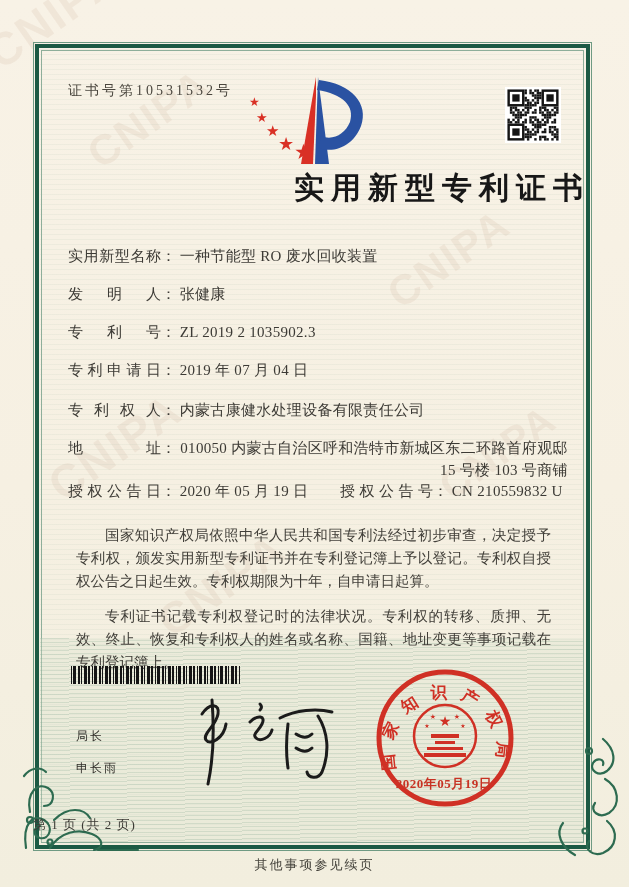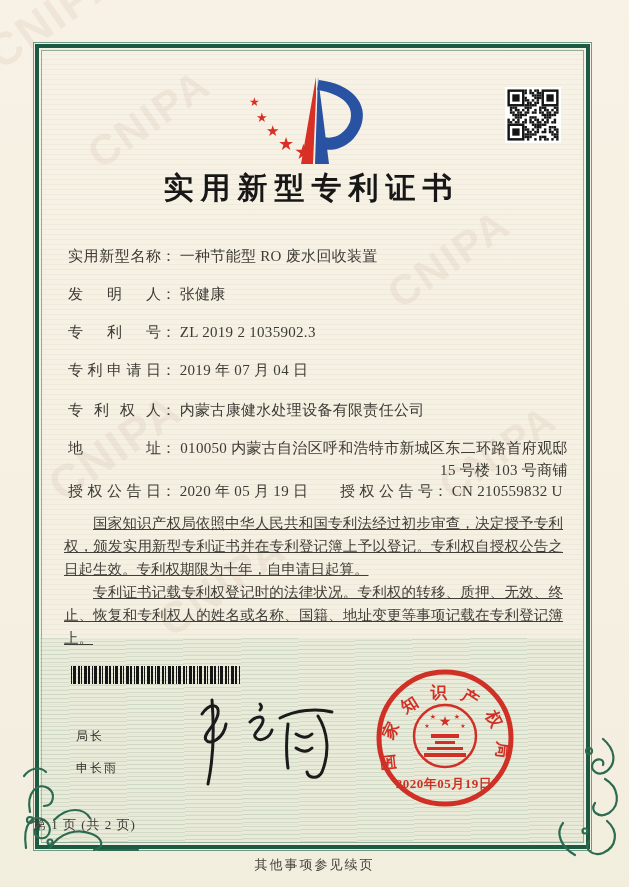--- a/index.html
+++ b/index.html
@@ -17,21 +17,21 @@
          border:1px solid #6f9a83;}
   .frame-thick{position:absolute;inset:1px;border:4px solid #1c5a44;}
   .frame-fine{position:absolute;inset:7px;border:1px solid #8eae9a;}
   .inner-texture{position:absolute;left:40px;top:49px;width:543px;height:793px;
         background:repeating-linear-gradient(180deg,rgba(150,180,160,.10) 0 1px,transparent 1px 5px);}
   .guilloche-bottom{position:absolute;left:40px;top:638px;width:543px;height:204px;
         background:rgba(214,226,206,.30);
         background-image:repeating-linear-gradient(179deg,rgba(110,155,130,.20) 0 1px,transparent 1px 4px);}
   
   .cert-no{position:absolute;left:68px;top:82px;font-size:14px;letter-spacing:3px;color:#4a463e;}
-  .title{position:absolute;left:33px;top:168px;width:557px;text-align:center;
+  .title{position:absolute;left:33px;top:168px;width:557px;text-align:right;
          font-size:30px;font-weight:700;letter-spacing:7px;color:#171717;}
   
   .logo{position:absolute;left:247px;top:74px;width:135px;height:95px;}
   .logo .star{position:absolute;color:#d93025;line-height:1;}
   .logo .s1{left:2px;top:22px;font-size:12px;}
   .logo .s2{left:9px;top:37px;font-size:13px;}
   .logo .s3{left:19px;top:50px;font-size:15px;}
   .logo .s4{left:31px;top:61px;font-size:18px;}
   .logo .s5{left:47px;top:68px;font-size:21px;}
   .logo svg{position:absolute;left:0;top:0;}
@@ -40,21 +40,21 @@
   
   .row{position:absolute;left:68px;width:500px;font-size:15px;color:#3c3a35;line-height:22px;}
   .flabel{display:inline-block;width:93px;text-align:justify;text-align-last:justify;vertical-align:top;}
   .colon{vertical-align:top;}
   .fval{letter-spacing:.3px;vertical-align:top;text-align:right;}
   .fval.wrap{display:inline-block;width:388px;word-break:break-all;}
   .pair2{margin-left:28px;}
   
   .paras{position:absolute;left:64px;top:512px;width:499px;font-size:14.5px;
          color:#403e38;line-height:23px;text-align:justify;word-break:break-all;}
-  .paras p{margin:0;text-indent:2em;text-decoration:underline;}
+  .paras p{margin:12px;text-indent:2em;}
   
   .barcode{position:absolute;left:71px;top:666px;width:172px;height:18px;}
   
   .sig-block{position:absolute;left:76px;top:720px;font-size:12px;color:#2f2d28;line-height:32px;letter-spacing:2px;}
   .sig-svg{position:absolute;left:180px;top:692px;}
   
   .seal{position:absolute;left:365px;top:658px;width:160px;height:160px;opacity:.93;}
   
   .orn{position:absolute;}
   
@@ -75,20 +75,21 @@
   <div class="wm" style="left:432px;top:430px;font-size:40px;">CNIPA</div>
   <div class="wm" style="left:150px;top:560px;font-size:44px;">CNIPA</div>
 
   <div class="frame">
     <div class="frame-thick"></div>
     <div class="frame-fine"></div>
   </div>
   <div class="inner-texture"></div>
   <div class="guilloche-bottom"></div>
 
+  <div class="cert-no">证书号第10531532号</div>
 
   <div class="logo">
     <span class="star s1">★</span>
     <span class="star s2">★</span>
     <span class="star s3">★</span>
     <span class="star s4">★</span>
     <span class="star s5">★</span>
     <svg width="135" height="95" viewBox="0 0 135 95">
       <polygon points="69,3 54,90 66,90 69,22" fill="#d93025"></polygon>
       <polygon points="71,3 68,90 82,90" fill="#2a52a2"></polygon>

